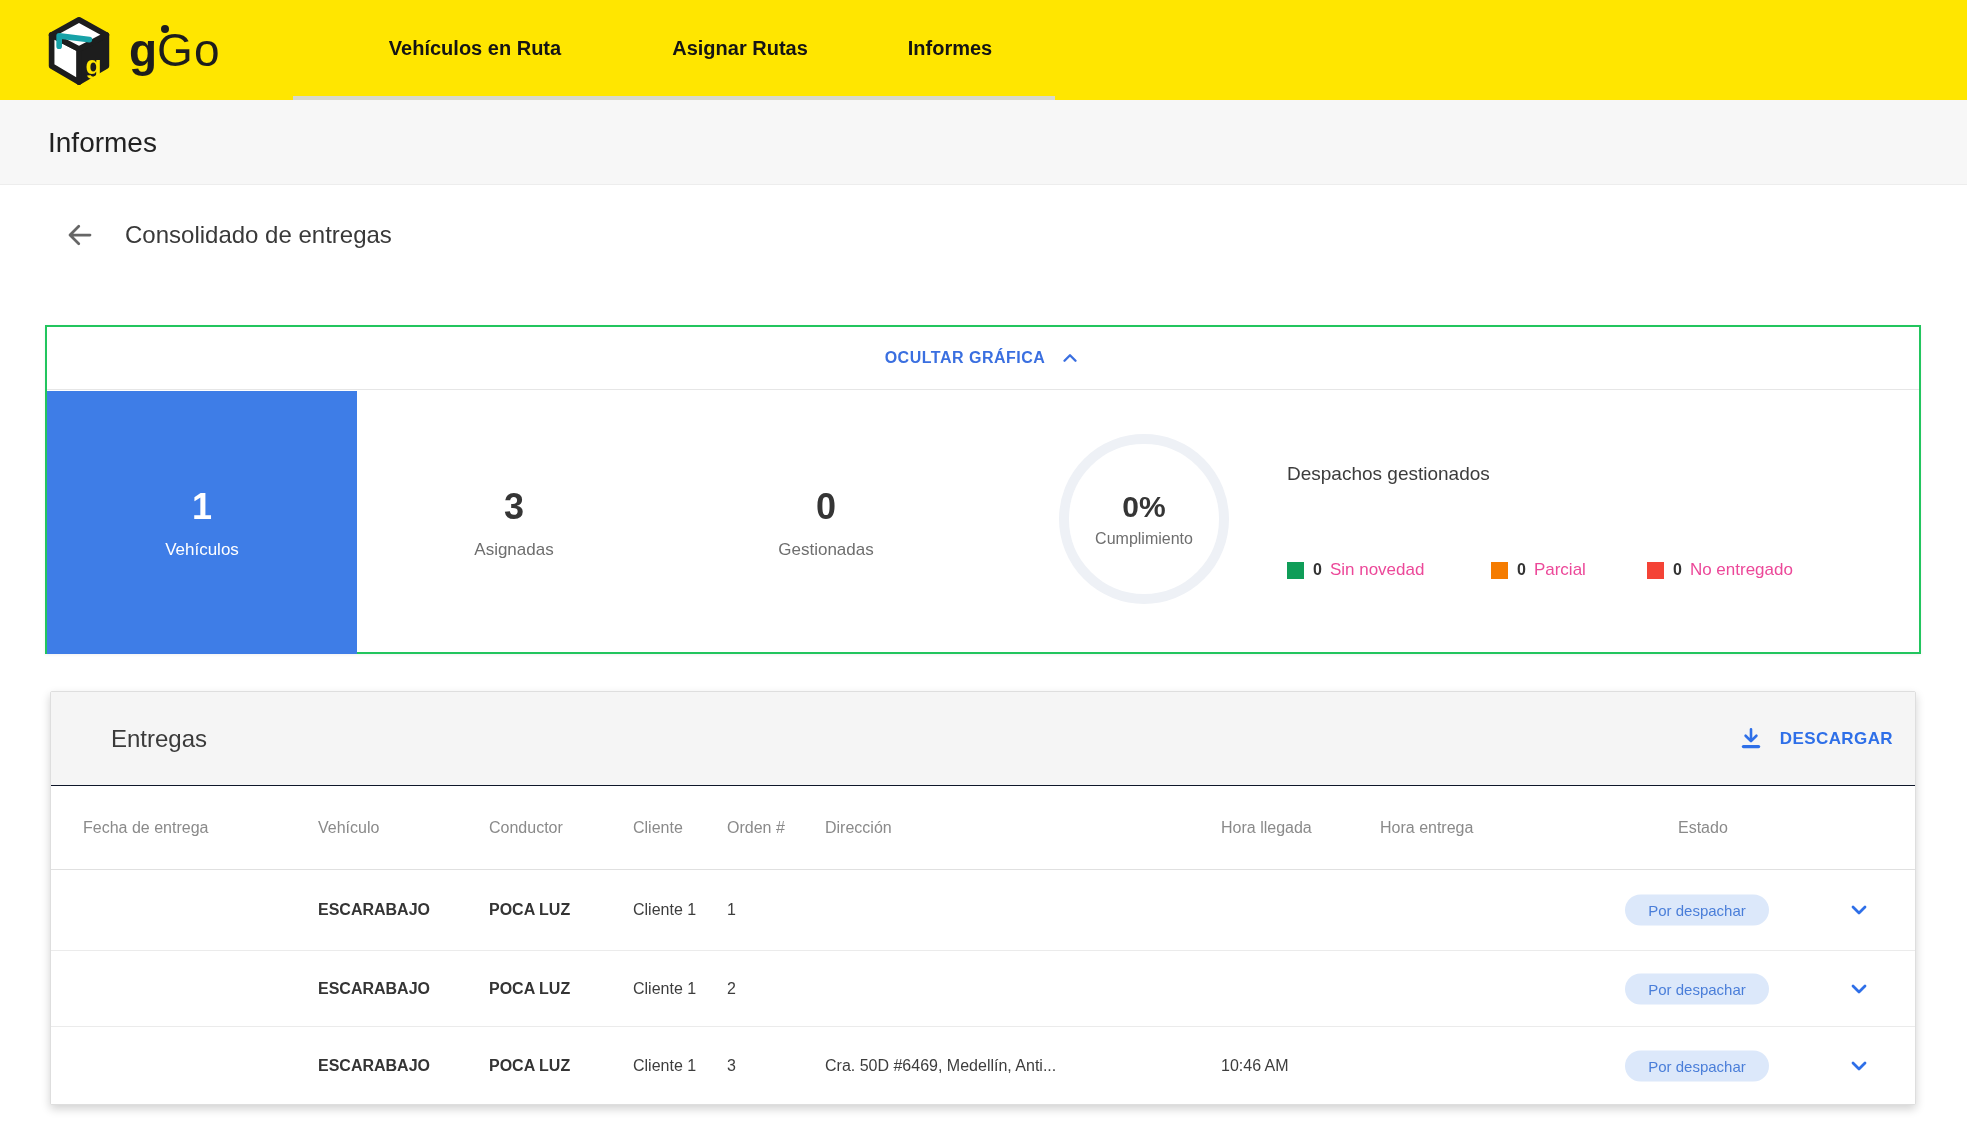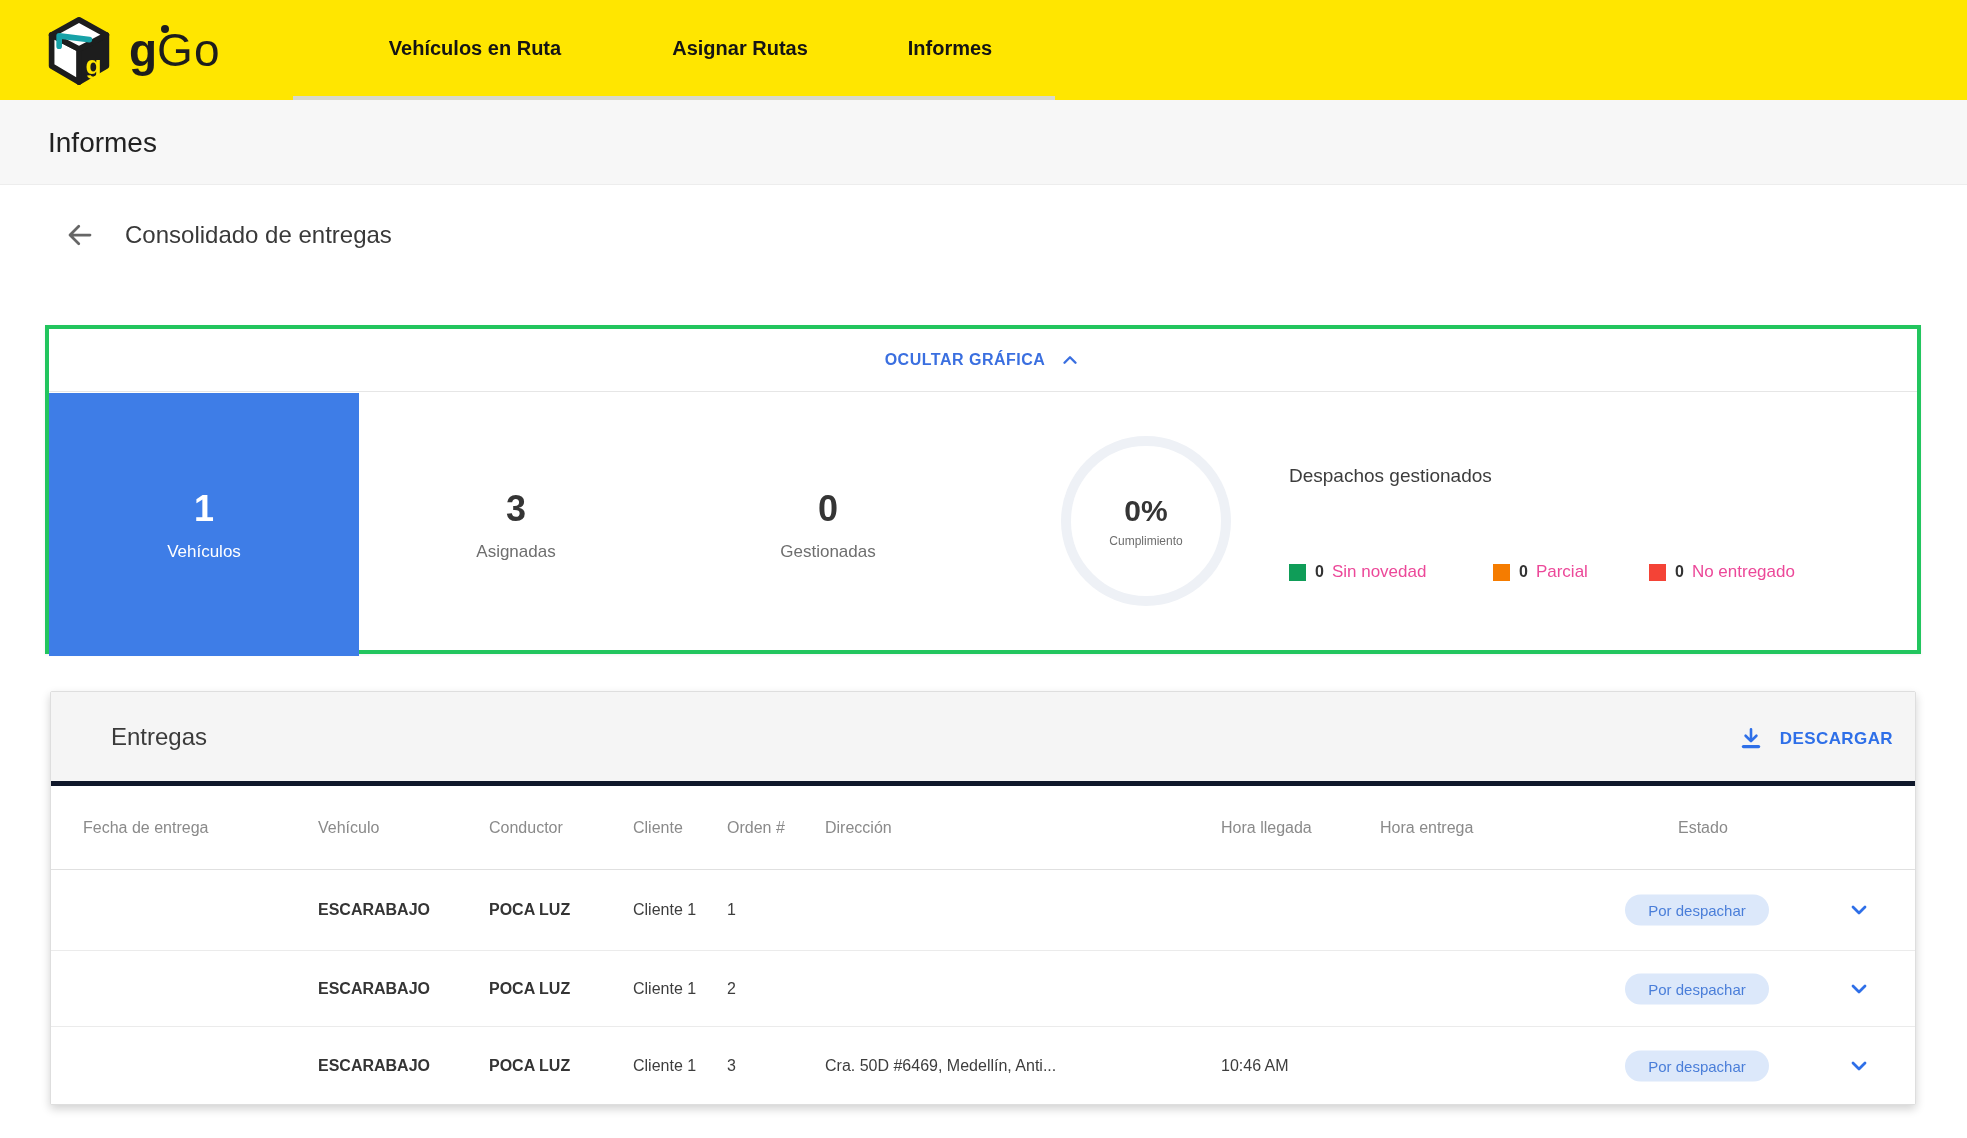--- a/index.html
+++ b/index.html
@@ -28,57 +28,57 @@
   .subheader { position:absolute; left:0; top:100px; width:1967px; height:85px; background:#f7f7f7; border-bottom:1px solid #ededed; }
   .subheader-title { position:absolute; left:48px; top:0; height:85px; display:flex; align-items:center; font-size:28px; color:#222222; }
 
   
   .crumb-row { position:absolute; left:0; top:185px; width:1967px; height:110px; background:#ffffff; }
   .back-btn { position:absolute; left:58px; top:28px; width:44px; height:44px; display:flex; align-items:center; justify-content:center; cursor:pointer; }
   .crumb-title { position:absolute; left:125px; top:0; height:100px; display:flex; align-items:center; font-size:24px; font-weight:500; color:#393939; }
 
   
   .summary-card { position:absolute; left:45px; top:325px; width:1876px; height:329px;
-    background:#ffffff; border:4px solid #22c55e; box-shadow:0 1px 3px rgba(0,0,0,0.06); }
+    background:#ffffff; border:2px solid #22c55e; box-shadow:0 1px 3px rgba(0,0,0,0.06); }
   .summary-toggle { position:absolute; left:0; top:0; width:100%; height:63px; border-bottom:1px solid #e6e6e6;
     display:flex; align-items:center; justify-content:center; cursor:pointer; gap:14px; }
   .summary-toggle-label { font-size:16px; font-weight:700; letter-spacing:0.5px; color:#3a6fe0; }
   .summary-body { position:absolute; left:0; top:64px; width:1874px; height:263px; }
   .stat-tile-blue { position:absolute; left:0; top:0; width:310px; height:263px; background:#3e7de7;
     display:flex; flex-direction:column; align-items:center; justify-content:center; }
   .stat-tile-blue .stat-value { color:#ffffff; font-size:36px; font-weight:600; }
   .stat-tile-blue .stat-label { color:#ffffff; font-size:17px; margin-top:12px; }
   .stat-plain { position:absolute; top:0; height:263px; width:320px; display:flex; flex-direction:column; align-items:center; justify-content:center; }
   .stat-plain.s1 { left:307px; }
   .stat-plain.s2 { left:619px; }
   .stat-plain .stat-value { color:#353535; font-size:36px; font-weight:600; }
   .stat-plain .stat-label { color:#6e6e6e; font-size:17px; margin-top:12px; }
 
   .gauge { position:absolute; left:1012px; top:43px; width:170px; height:170px; border-radius:50%;
     border:10px solid #eef1f6; background:#ffffff; display:flex; flex-direction:column; align-items:center; justify-content:center; }
   .gauge-value { font-size:30px; font-weight:700; color:#353535; }
-  .gauge-label { font-size:12px; color:#6e6e6e; margin-top:6px; }
+  .gauge-label { font-size:16px; color:#6e6e6e; margin-top:6px; }
 
   .legend-title { position:absolute; left:1240px; top:72px; font-size:19px; color:#3c3c3c; }
   .legend-item { position:absolute; top:168px; display:flex; align-items:center; height:22px; }
   .legend-item.l0 { left:1240px; }
   .legend-item.l1 { left:1444px; }
   .legend-item.l2 { left:1600px; }
   .legend-sq { width:17px; height:17px; margin-right:9px; }
   .sq-green { background:#0f9d58; }
   .sq-orange { background:#f57c00; }
   .sq-red { background:#f44336; }
   .legend-count { font-size:16px; font-weight:700; color:#333333; margin-right:8px; }
   .legend-label { font-size:17px; color:#ec4899; }
 
   
   .deliveries-card { position:absolute; left:50px; top:691px; width:1866px; height:414px;
     background:#ffffff; border:1px solid #dedede; box-shadow:0 4px 10px rgba(0,0,0,0.18); border-radius:2px; }
   .deliveries-header { position:absolute; left:0; top:0; width:100%; height:94px; background:#f5f5f5;
-    border-bottom:5px solid #0f172a; display:flex; align-items:center; }
+    border-bottom:1px solid #0f172a; display:flex; align-items:center; }
   .deliveries-title { margin-left:60px; font-size:24px; color:#3b3b3b; }
   .download-btn { position:absolute; right:22px; top:0; height:94px; display:flex; align-items:center; gap:16px; cursor:pointer; }
   .download-label { font-size:17px; font-weight:700; color:#2e6fe8; letter-spacing:0.4px; }
 
   .thead { position:absolute; left:0; top:94px; width:100%; height:84px; background:#ffffff; border-bottom:1px solid #e0e0e0; }
   .th { position:absolute; top:0; height:84px; display:flex; align-items:center; font-size:16px; color:#8a8a8a; }
   .trow { position:absolute; left:0; width:100%; height:77px; background:#ffffff; border-bottom:1px solid #ebebeb;padding-left:34px; }
   .trow.r0 { top:178px; height:81px; }
   .trow.r1 { top:259px; height:76px; }
   .trow.r2 { top:335px; height:77px; border-bottom:none; }

